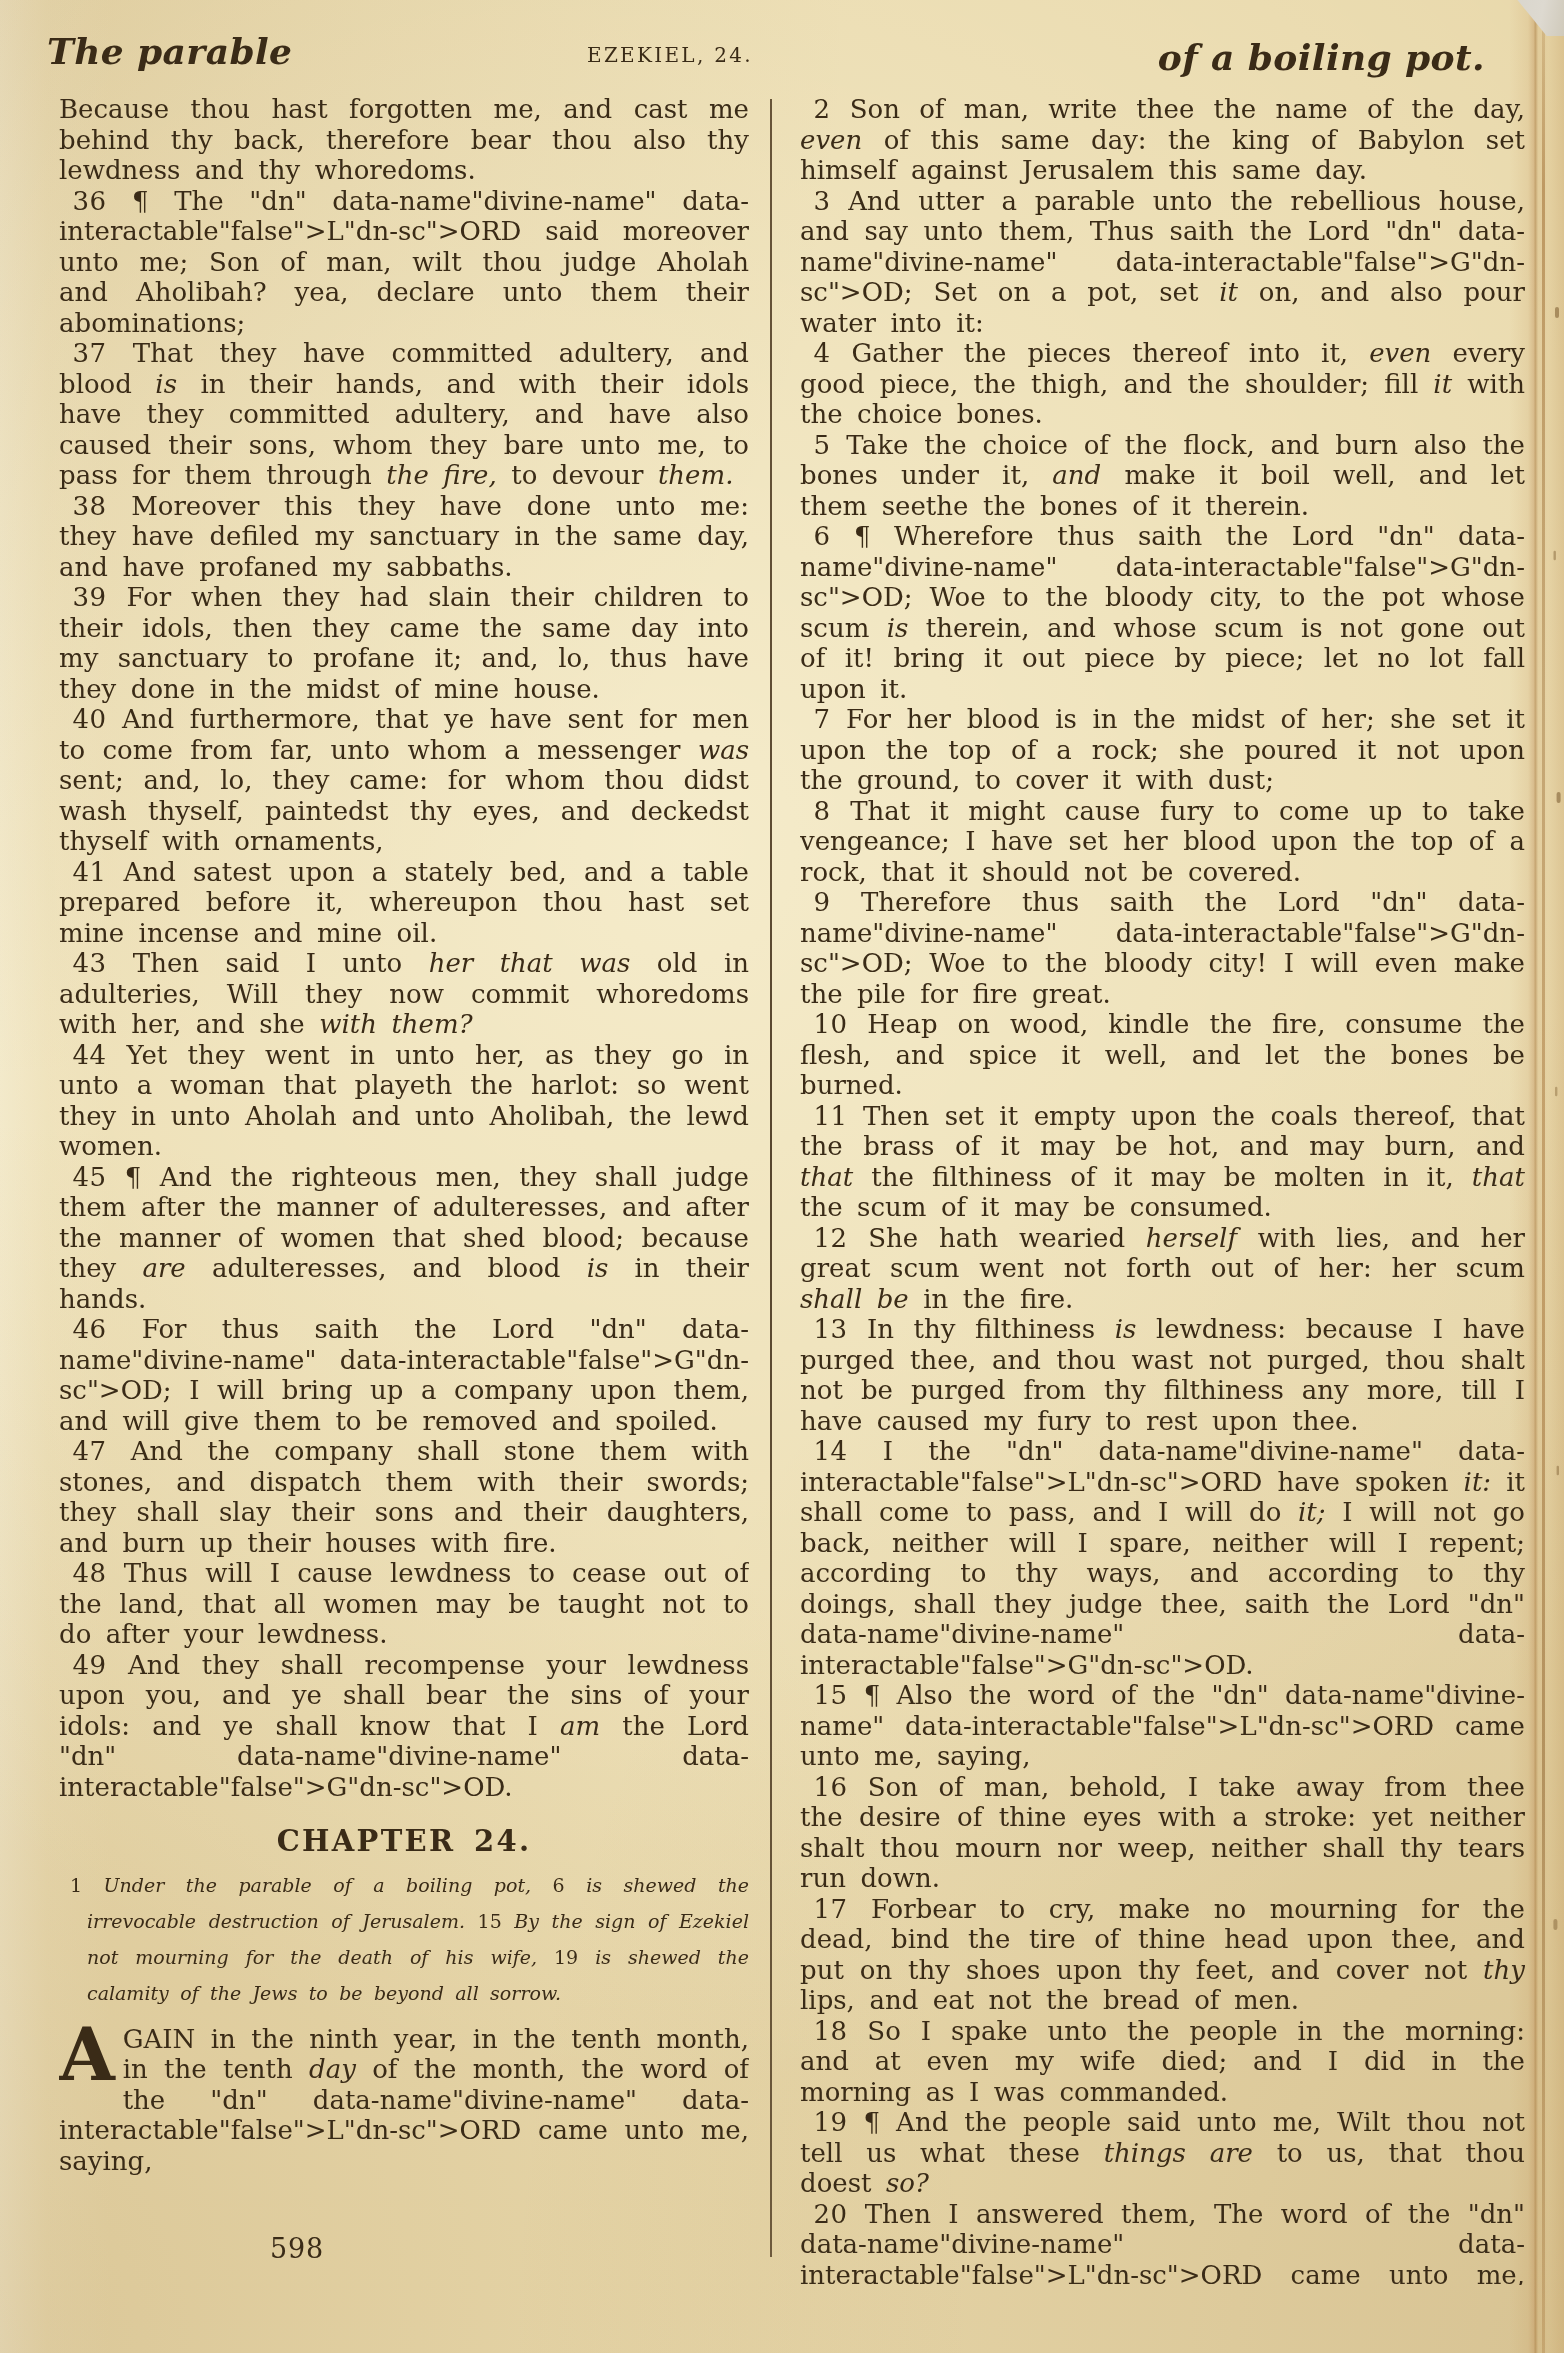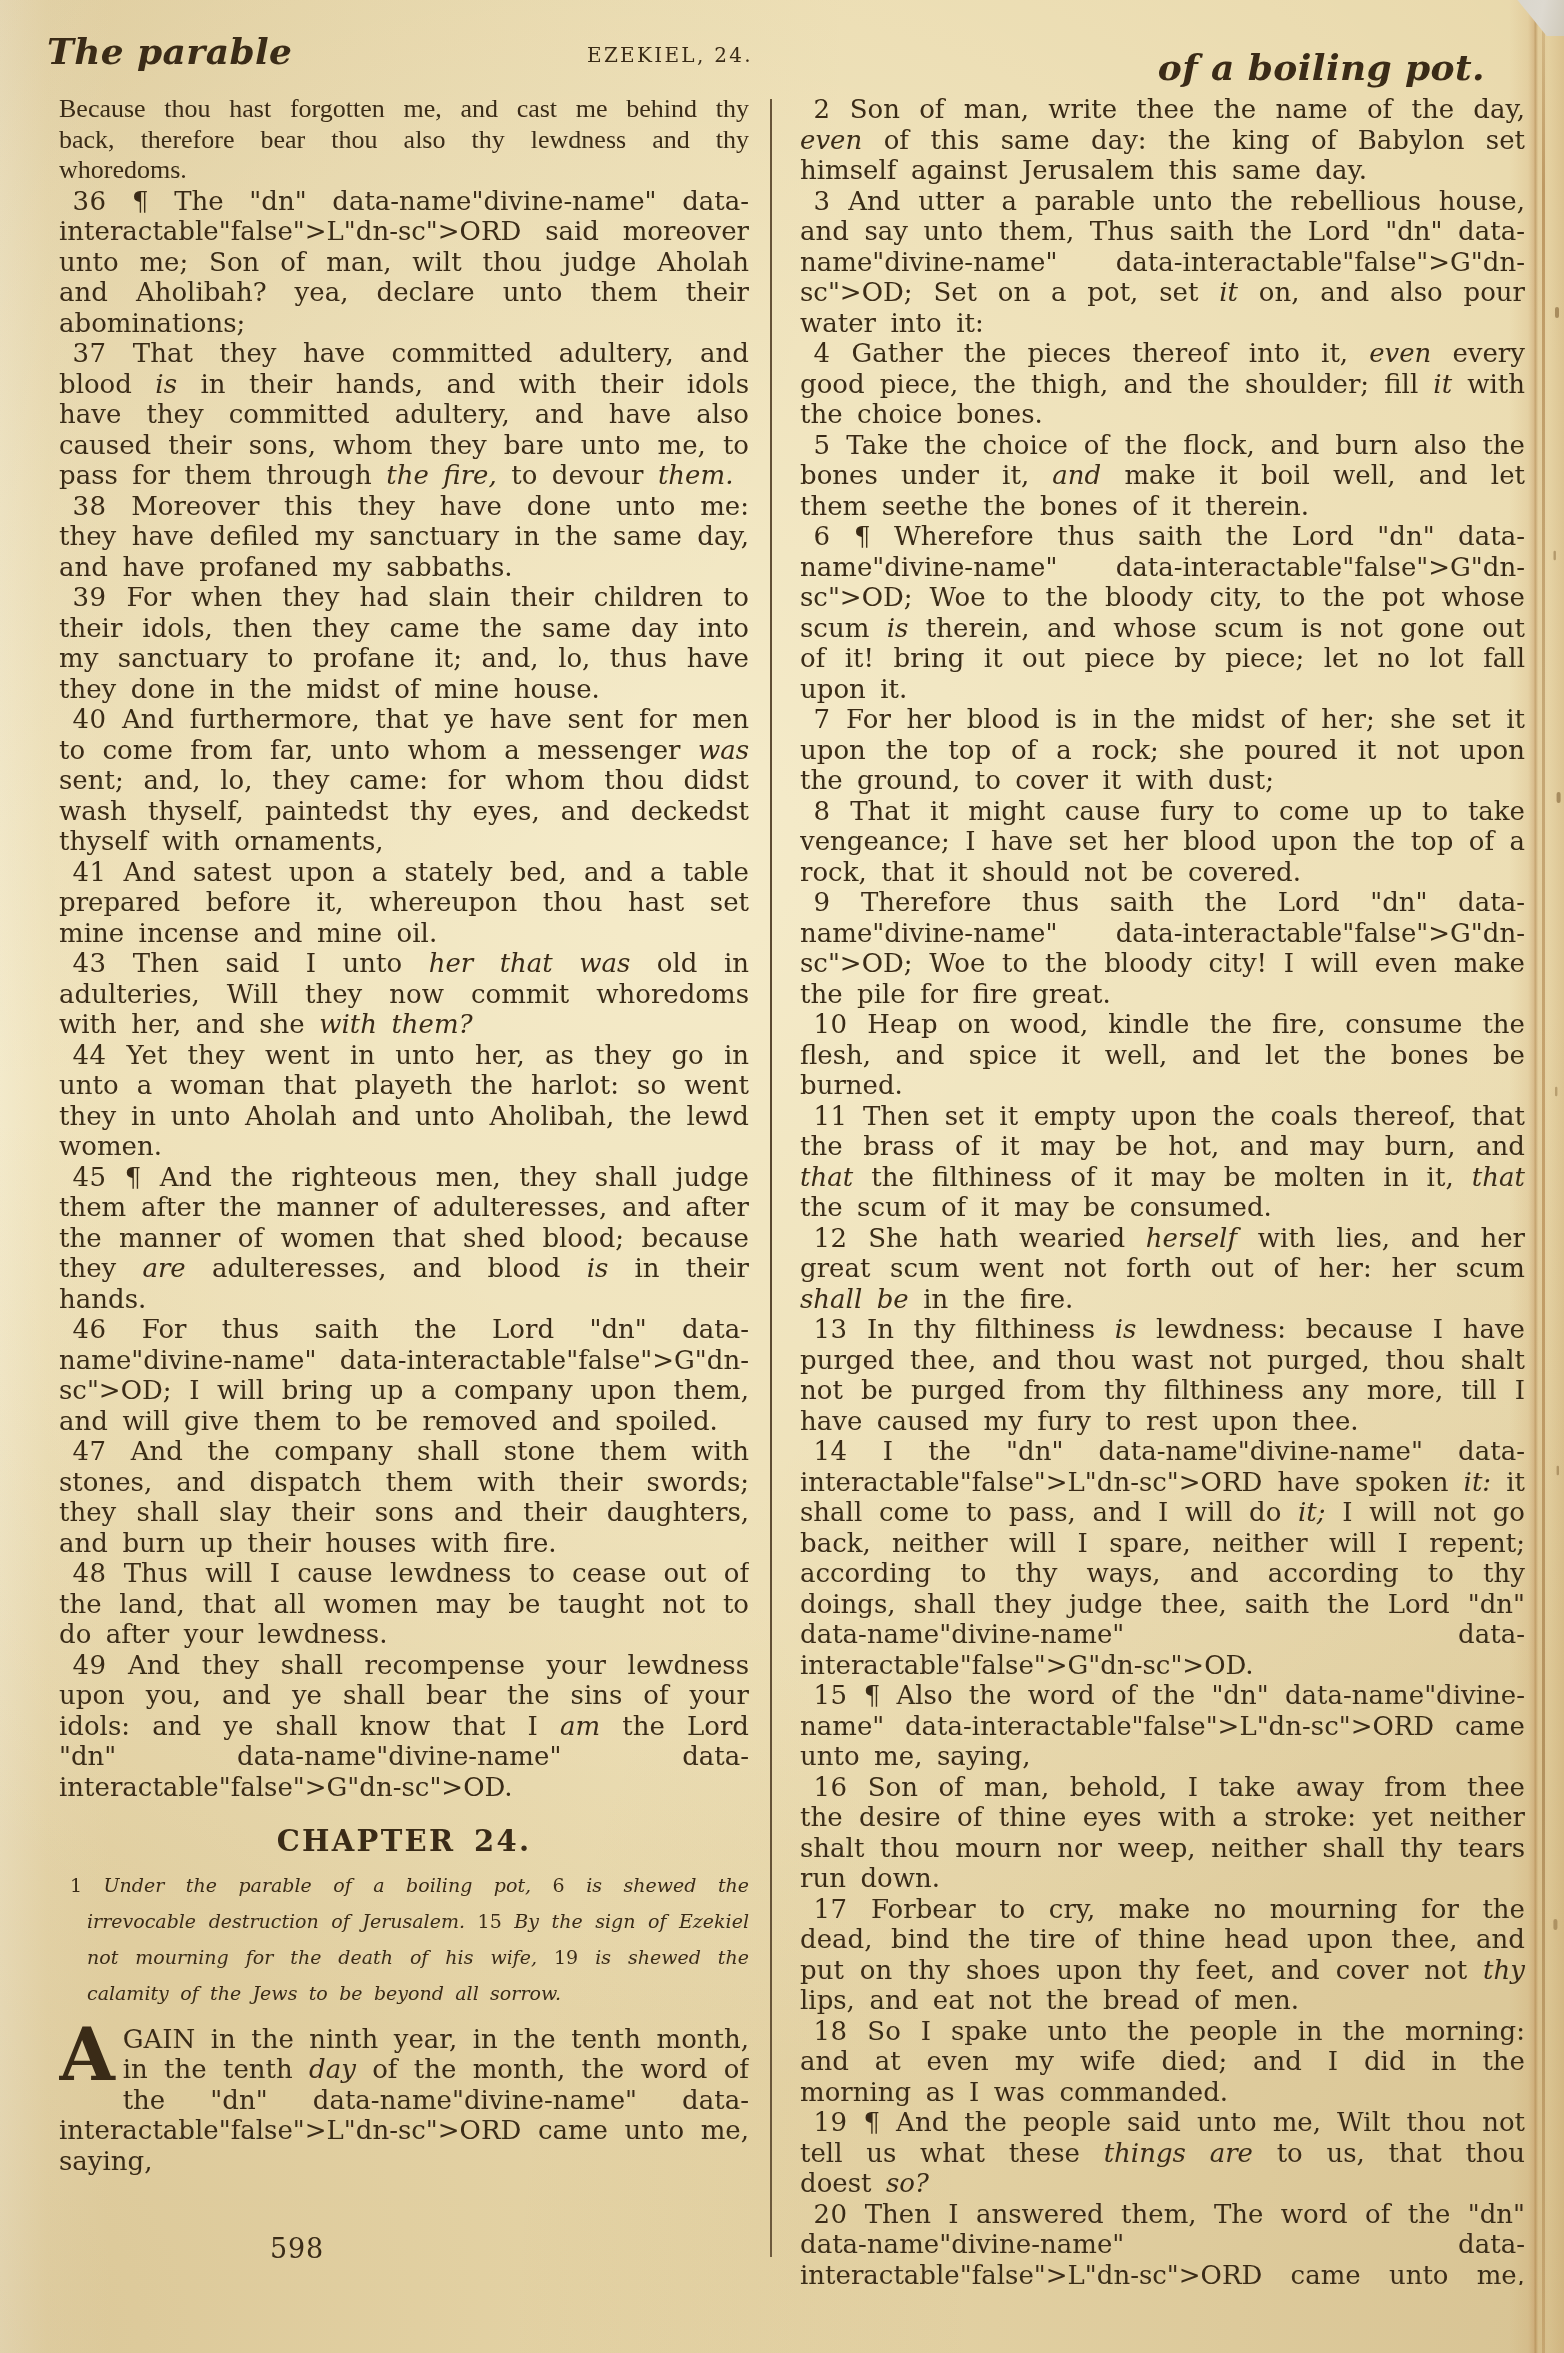--- a/index.html
+++ b/index.html
@@ -57,37 +57,37 @@
 
   .running-head{position:absolute;top:25px;left:47px;right:47px;height:44px;}
   .rh-left,.rh-right{
     font-style:italic;font-weight:bold;font-size:36px;letter-spacing:0.4px;
   }
   .rh-left{position:absolute;left:0;top:4.7px;}
   .rh-center{
     position:absolute;left:623px;top:18px;transform:translateX(-50%);
     font-size:20px;letter-spacing:2.3px;white-space:nowrap;
   }
-  .rh-right{position:absolute;right:33px;top:21px;}
+  .rh-right{position:absolute;right:33px;top:11px;}
 
   .column-rule{
     position:absolute;left:770px;top:99px;width:2.3px;height:2158px;
     background:linear-gradient(180deg,rgba(80,60,35,.85),rgba(70,52,30,.9) 50%,rgba(80,60,35,.8));
   }
 
   .col{
     position:absolute;top:94px;height:2191px;overflow:hidden;
     font-size:26px;line-height:30.5px;text-align:justify;
     word-spacing:.24em;color:#3a2b17;
   }
   .col-left{left:59px;width:690px;}
   .col-right{left:800px;width:725px;}
 
   .verse{margin:0;text-indent:.52em;}
-  .verse.cont{text-indent:0;font-family:Liberation Serif, serif;}
+  .verse.cont{text-indent:0;}
   .vnum{letter-spacing:0.4px;}
   i{font-style:italic;}
   .rm{font-style:normal;}
 
   .chapter-heading{
     margin:23.5px 0 11px 0;text-align:center;text-indent:0;
     font-size:29px;font-weight:bold;letter-spacing:2.3px;
   }
   .summary{
     margin:0 0 12.5px 0;font-style:italic;font-size:19px;line-height:36px;

